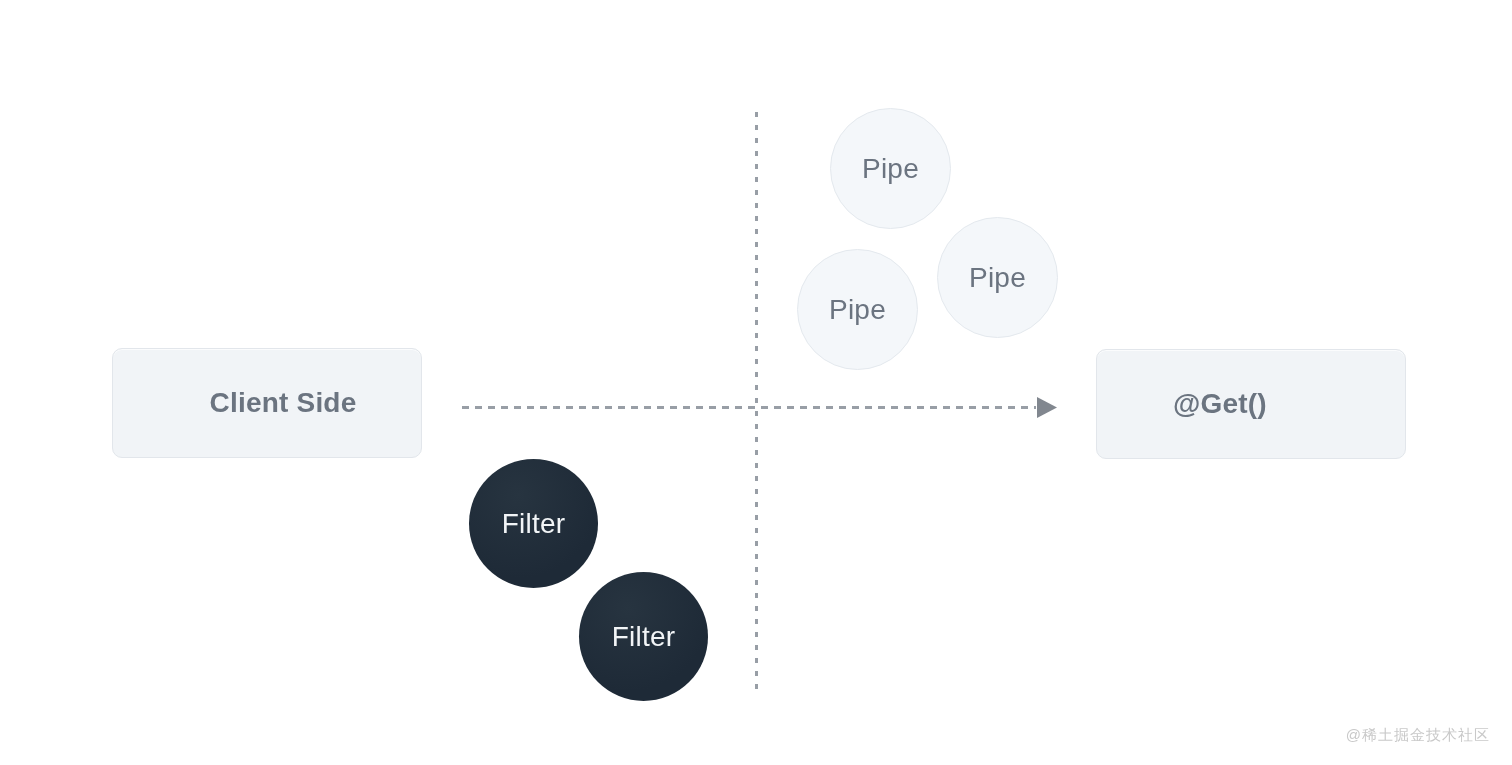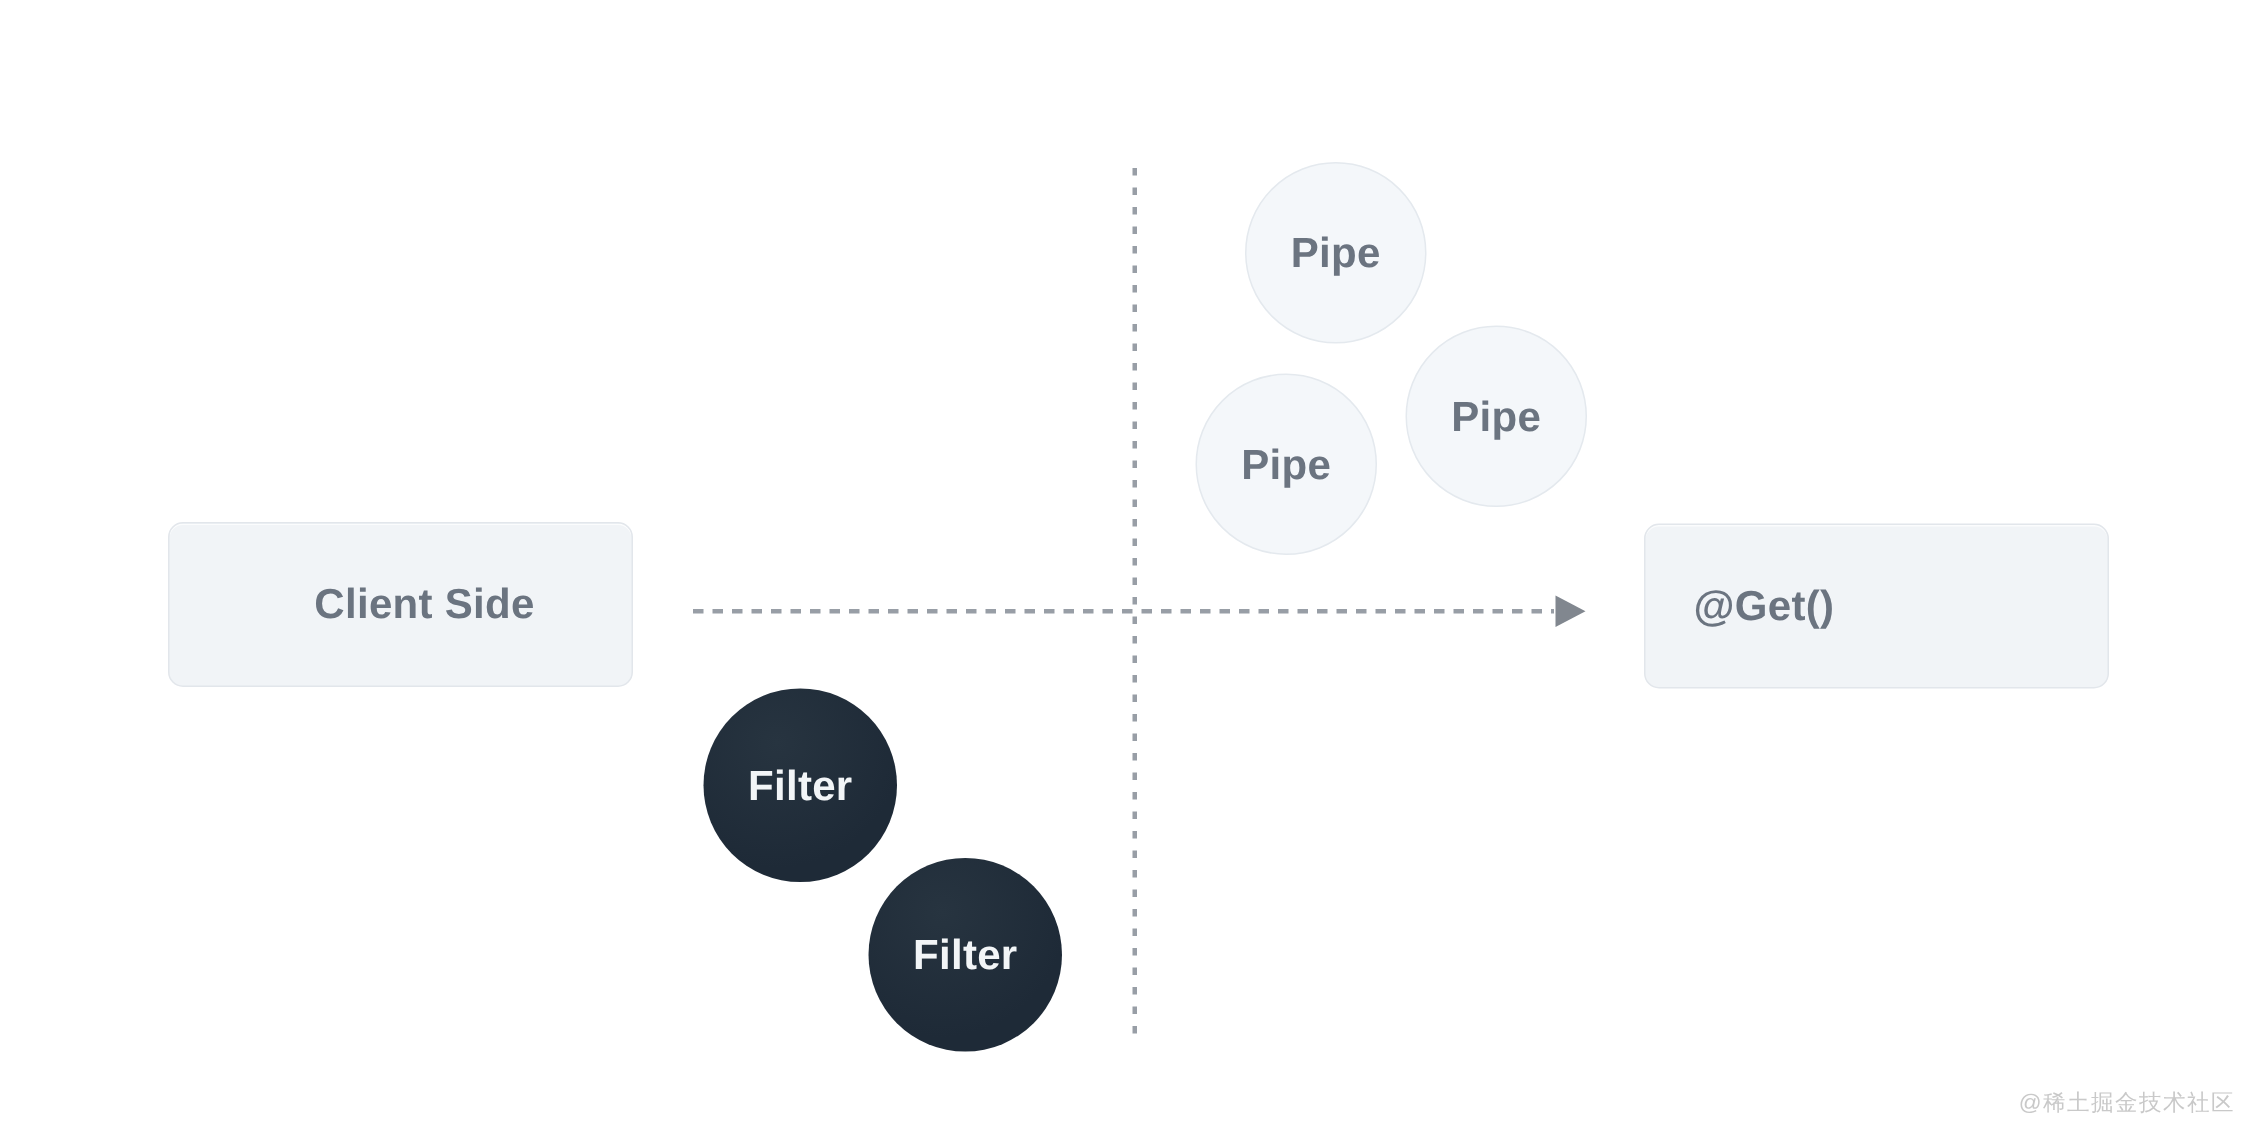--- a/index.html
+++ b/index.html
@@ -46,31 +46,31 @@
     letter-spacing: 0.2px;
     display: flex;
     align-items: center;
     justify-content: center;
     padding-left: 32px;
   }
   .client-box { left: 112px; top: 348px; }
   .route-box {
     left: 1096px; top: 349px;
     justify-content: flex-start;
-    padding-left: 32px;
+    padding-left: 76px;
   }
   .route-lines { display: flex; flex-direction: column; line-height: 38px; }
   .circle {
     position: absolute;
     border-radius: 50%;
     display: flex;
     align-items: center;
     justify-content: center;
     font-size: 28px;
-    font-weight: 700;
+    font-weight: 400;
     letter-spacing: 0.2px;
   }
   .pipe {
     width: 121px; height: 121px;
     background: var(--pipe-fill);
     border: 1px solid var(--pipe-border);
     color: var(--pipe-text);
   }
   .pipe-1 { left: 830px; top: 108px; }
   .pipe-2 { left: 937px; top: 217px; }

